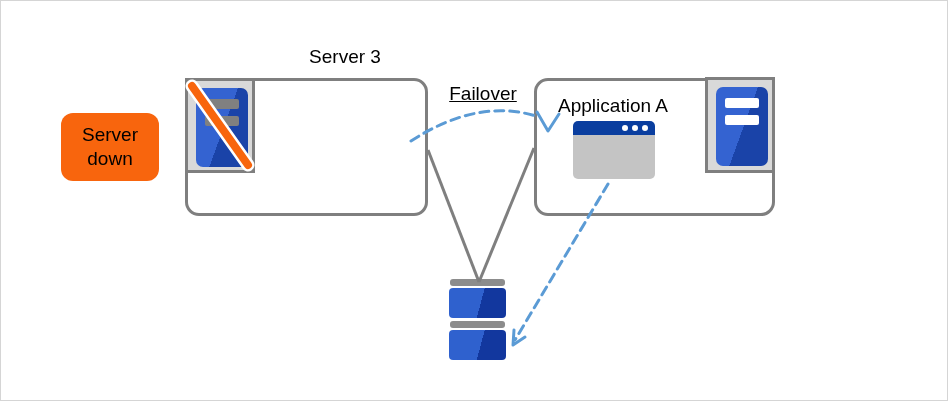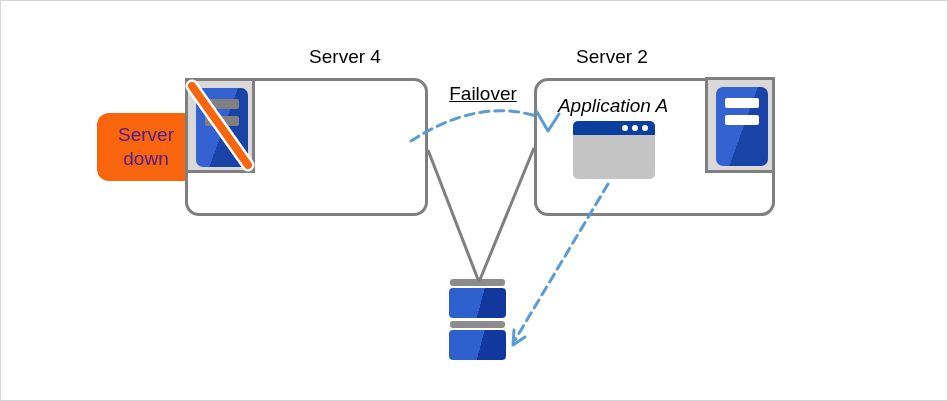--- a/index.html
+++ b/index.html
@@ -16,34 +16,33 @@
   .lbl {
     position: absolute;
     font-size: 19px;
     line-height: 20px;
     text-align: center;
     white-space: nowrap;
   }
   .s1-lbl  { left: 274px; top: 46px;  width: 140px; }
   .s2-lbl  { left: 541px; top: 46px;  width: 140px; }
   .failover-lbl { left: 412px; top: 83px; width: 140px; text-decoration: underline; }
-  .app-lbl { left: 532px; top: 95px;  width: 160px; font-style: italic; }
+  .app-lbl { left: 532px; top: 95px;  width: 160px; }
   .disk-lbl{ left: 400px; top: 370px; width: 170px; }
 
   .badge {
     position: absolute;
     left: 60px; top: 112px; width: 98px; height: 68px;
     background: #f8650d;
     border-radius: 12px;
-    color: #4c1d95;
+    color: #000000;
     font-size: 19px; line-height: 24px;
     display: flex; align-items: center; justify-content: center;
     text-align: center;
     padding: 4px 10px;
-    margin-left: 36px;
   }
 
   .box {
     position: absolute;
     background: #fff;
     border: 3px solid #7f7f7f;
     border-radius: 14px;
   }
   .s1-box { left: 184px; top: 77px; width: 243px; height: 138px; }
   .s2-box { left: 533px; top: 77px; width: 241px; height: 138px; }
@@ -116,22 +115,21 @@
     pointer-events: none;
   }
 </style>
 </head>
 <body>
 
 <div class="frame">
 
   <div class="badge">Server down</div>
 
-  <div class="lbl s1-lbl">Server 4</div>
-  <div class="lbl s2-lbl">Server 2</div>
+  <div class="lbl s1-lbl">Server 3</div>
 
   <div class="box s1-box"></div>
   <div class="box s2-box"></div>
 
   <div class="iconframe s1-frame">
     <div class="tower">
       <div class="tbar gray b1"></div>
       <div class="tbar gray b2"></div>
     </div>
   </div>

